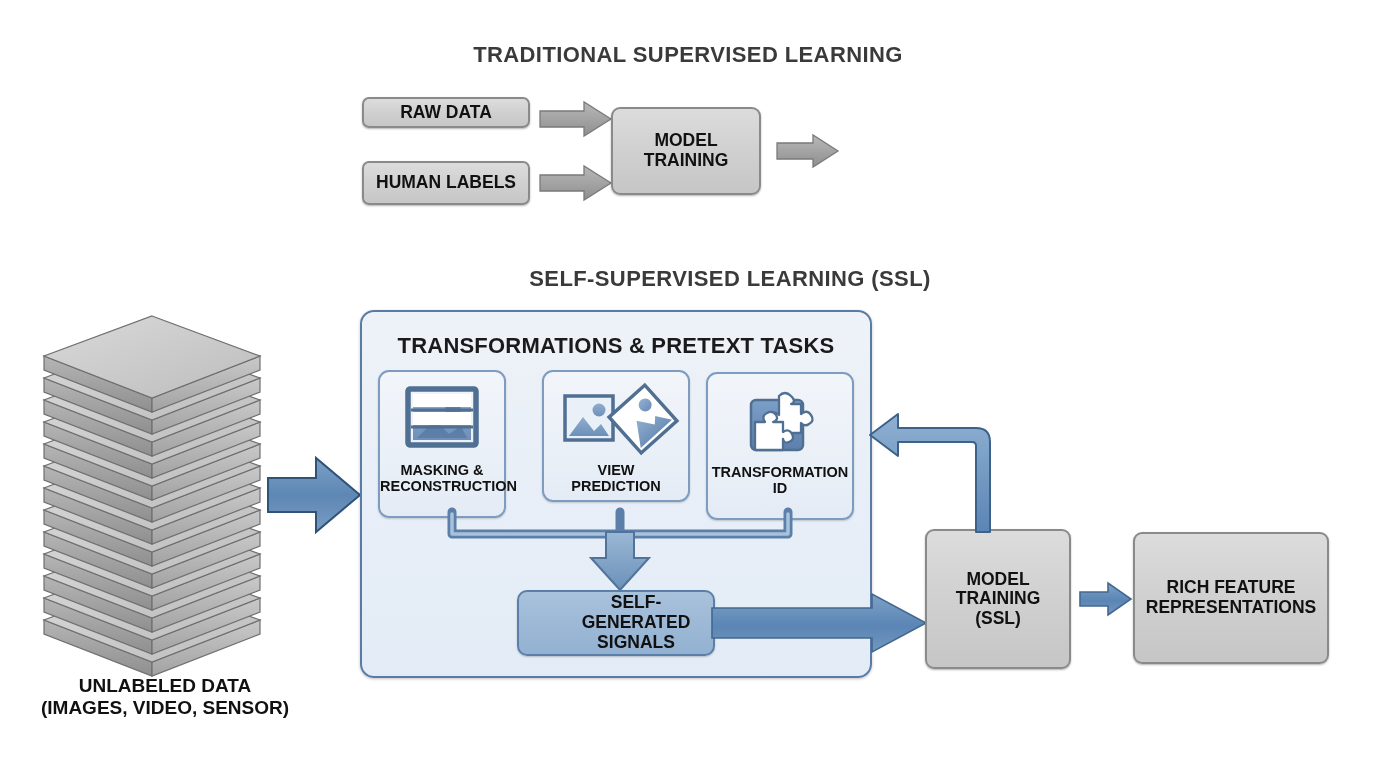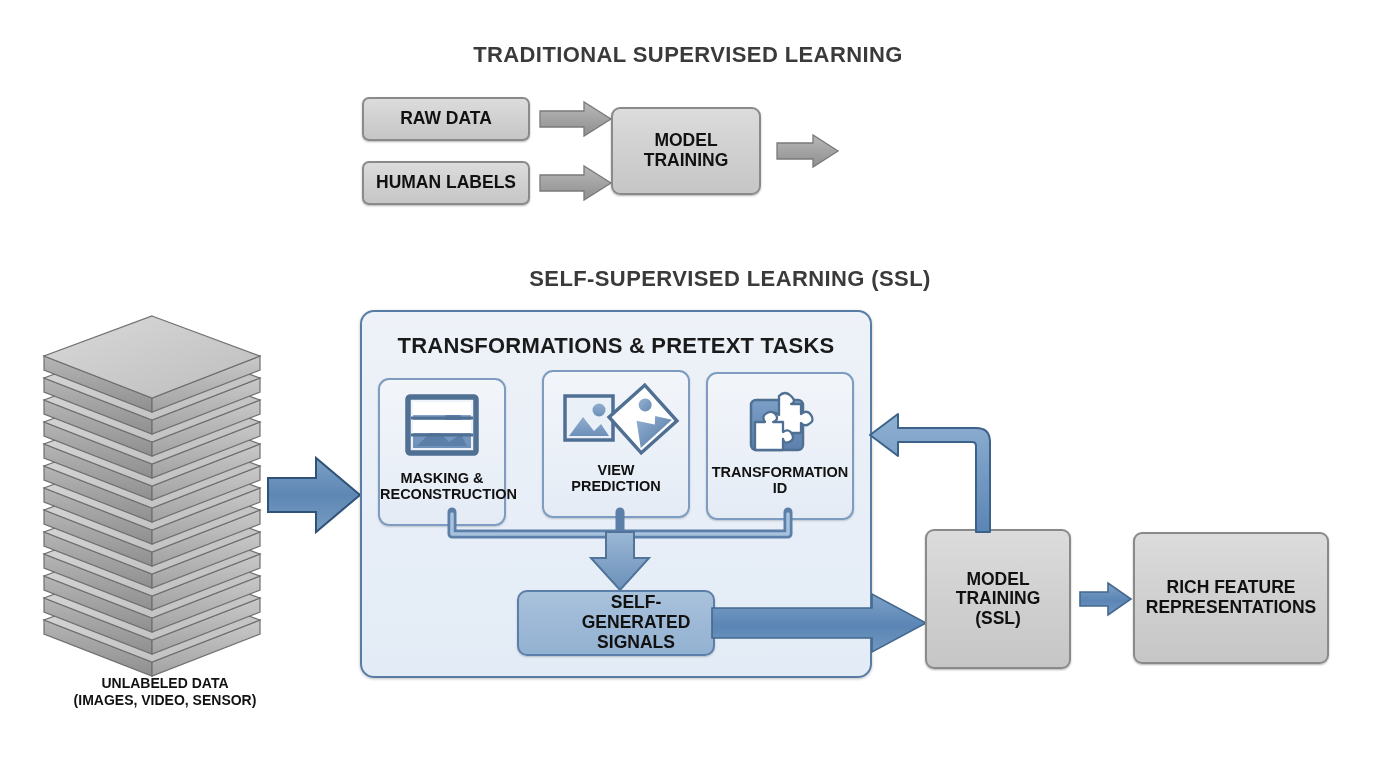--- a/index.html
+++ b/index.html
@@ -74,21 +74,21 @@
   }
   svg{display:block;overflow:visible;}
 </style>
 </head>
 <body>
 
 <div id="stage">
 
   <div class="section-title" style="left:0;top:42px;width:1376px;">TRADITIONAL SUPERVISED LEARNING</div>
 
-  <div class="gnode flat" style="left:362px;top:97px;width:168px;height:44px;font-size:17.5px;">
+  <div class="gnode flat" style="left:362px;top:97px;width:168px;height:31px;font-size:17.5px;">
     <span>RAW DATA</span>
   </div>
 
   <div class="gnode flat" style="left:362px;top:161px;width:168px;height:44px;font-size:17.5px;">
     <span>HUMAN LABELS</span>
   </div>
 
   <svg class="abs" style="left:540px;top:101px;" width="72" height="36" viewBox="0 0 72 36">
     <defs>
       <linearGradient id="gA" x1="0" y1="0" x2="0" y2="1">
@@ -198,41 +198,41 @@
         </g>
         <g transform="translate(0,0)">
           <path d="M4 40 L4 54 L112 96 L112 82 Z" fill="url(#sideL)" stroke="#6f6f6f" stroke-width="1.2"></path>
           <path d="M112 96 L112 82 L220 40 L220 54 Z" fill="url(#sideR)" stroke="#6f6f6f" stroke-width="1.2"></path>
           <path d="M112 0 L220 40 L112 82 L4 40 Z" fill="url(#topG)" stroke="#6f6f6f" stroke-width="1.2"></path>
         </g>
       </g>
     </g>
   </svg>
 
-  <div class="cap" style="left:0px;top:675px;width:330px;font-size:14px;">
+  <div class="cap" style="left:0px;top:675px;width:330px;font-size:19px;">
     <div>UNLABELED DATA</div>
     <div>(IMAGES, VIDEO, SENSOR)</div>
   </div>
 
   <svg class="abs" style="left:268px;top:455px;" width="94" height="80" viewBox="0 0 94 80">
     <defs>
       <linearGradient id="bA" x1="0" y1="0" x2="0" y2="1">
         <stop offset="0" stop-color="#7ba0c6"></stop>
           <stop offset="0.5" stop-color="#5e87b4"></stop>
           <stop offset="1" stop-color="#789dc3"></stop>
       </linearGradient>
     </defs>
     <path d="M0 23 L48 23 L48 3 L92 40 L48 77 L48 57 L0 57 Z" fill="url(#bA)" stroke="#2f5277" stroke-width="2"></path>
   </svg>
 
   <div class="panel" style="left:360px;top:310px;width:512px;height:368px;"></div>
 
   <div class="panel-title" style="left:360px;top:333px;width:512px;">TRANSFORMATIONS &amp; PRETEXT TASKS</div>
 
-  <div class="card" style="left:378px;top:378px;width:128px;height:148px;">
+  <div class="card" style="left:378px;top:370px;width:128px;height:148px;">
     <div class="card-icon" style="top:14px;">
       <svg width="74" height="62" viewBox="0 0 74 62">
         <defs>
           <linearGradient id="mi" x1="0" y1="0" x2="0" y2="1">
             <stop offset="0" stop-color="#8fadcf"></stop>
               <stop offset="1" stop-color="#6e90b8"></stop>
           </linearGradient>
         </defs>
         <rect x="3" y="3" width="68" height="56" rx="2" fill="none" stroke="#4f6f93" stroke-width="5"></rect>
         <rect x="8" y="8" width="58" height="46" fill="url(#mi)"></rect>
@@ -244,21 +244,21 @@
         <line x1="6" y1="24" x2="68" y2="24" stroke="#4f6f93" stroke-width="3"></line>
         <line x1="6" y1="41" x2="68" y2="41" stroke="#4f6f93" stroke-width="3"></line>
       </svg>
     </div>
     <div class="card-label" style="top:90px;">
       <div>MASKING &amp;</div>
       <div>RECONSTRUCTION</div>
     </div>
   </div>
 
-  <div class="card" style="left:542px;top:370px;width:148px;height:148px;">
+  <div class="card" style="left:542px;top:370px;width:148px;height:132px;">
     <div class="card-icon" style="top:14px;">
       <svg width="110" height="66" viewBox="0 0 110 66">
         <defs>
           <linearGradient id="vi" x1="0" y1="0" x2="0" y2="1">
             <stop offset="0" stop-color="#8fadcf"></stop>
               <stop offset="1" stop-color="#6e90b8"></stop>
           </linearGradient>
         </defs>
 
         <rect x="4" y="10" width="48" height="44" fill="#eaf0f8" stroke="#4f6f93" stroke-width="3.5"></rect>

